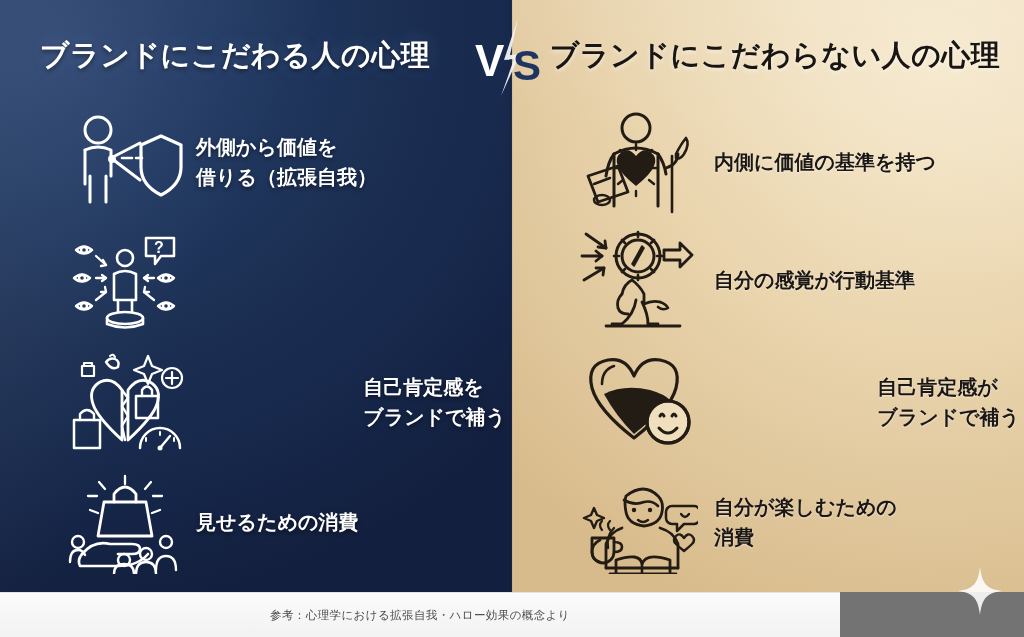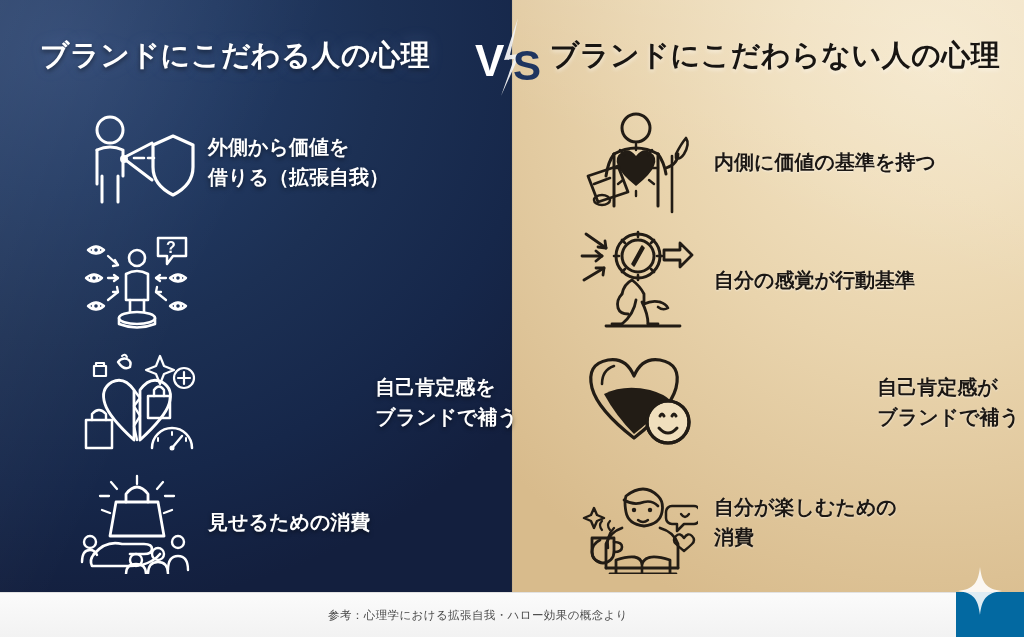--- a/index.html
+++ b/index.html
@@ -1,21 +1,21 @@
 <!DOCTYPE html>
 <html><head>
 <meta charset="utf-8">
 <style>
   html,body{margin:0;padding:0;}
   body{
     width:1024px;height:637px;overflow:hidden;
     font-family:"Liberation Sans","DejaVu Sans",sans-serif;
     background:#ffffff;
   }
-  .stage{position:relative;width:1024px;height:637px;overflow:hidden;background:#0369a1;}
+  .stage{position:relative;width:1024px;height:637px;overflow:hidden;background:#737373;}
 
   
   .panel{position:absolute;top:0;height:592px;overflow:hidden;}
   .panel-left{left:0;width:512px;
     background:
       radial-gradient(120% 95% at 12% 8%, #2b4470 0%, #223a63 26%, #1c3054 52%, #16274a 78%, #131f3e 100%);
   }
   .panel-left::after{
     content:"";position:absolute;inset:0;
     background:linear-gradient(115deg,rgba(255,255,255,.08) 0%,rgba(255,255,255,0) 42%);
@@ -42,41 +42,41 @@
   .title-left{left:0;width:470px;text-align:center;color:#ffffff;
     text-shadow:0 2px 5px rgba(0,0,0,.55),0 0 16px rgba(150,185,255,.25);}
   .title-right{left:540px;width:470px;text-align:center;color:#181512;
     text-shadow:0 2px 4px rgba(255,255,255,.55);font-family:Liberation Serif, serif;}
 
   
   .vs{position:absolute;left:471px;top:18px;width:84px;height:78px;}
   .vs svg{display:block;}
 
   
-  .rows{position:absolute;top:0;left:16px;width:512px;height:592px;}
+  .rows{position:absolute;top:0;left:4px;width:512px;height:592px;}
   .row{position:absolute;display:flex;align-items:center;}
   .row .ico{flex:0 0 auto;width:118px;height:104px;position:relative;}
   .row .ico svg{position:absolute;left:0;top:0;}
   .row .txt{font-size:20px;font-weight:bold;line-height:30px;white-space:pre-line;}
 
   .side-left .row{left:62px;width:440px;}
   .side-left .txt{color:#ffffff;text-shadow:0 2px 4px rgba(0,0,0,.5);margin-left:12px;}
   .side-right .row{left:580px;width:440px;}
   .side-right .txt{color:#1b1714;text-shadow:0 1px 2px rgba(255,255,255,.5);margin-left:16px;}
 
   .r1{top:110px;height:104px;}
   .r2{top:228px;height:104px;}
   .r3{top:350px;height:104px;justify-content:space-between;}
   .r4{top:470px;height:104px;}
 
   
   .sparkle{position:absolute;right:22px;bottom:22px;width:44px;height:48px;opacity:.95;}
 
   
-  .footer{position:absolute;left:0;top:592px;width:956px;height:45px;
+  .footer{position:absolute;left:0;top:592px;width:840px;height:45px;
     background:linear-gradient(180deg,#fbfbfb 0%,#f2f2f2 100%);
     border-top:1px solid #e2e2e2;
     display:flex;align-items:center;justify-content:center;}
   .footer-text{font-size:11.5px;color:#4a4a4a;letter-spacing:.4px;}
   .footer-accent{position:absolute;left:288px;top:592px;width:164px;height:3px;background:#cfd8e6;}
 </style>
 </head>
 <body>
 
 <div class="stage">

